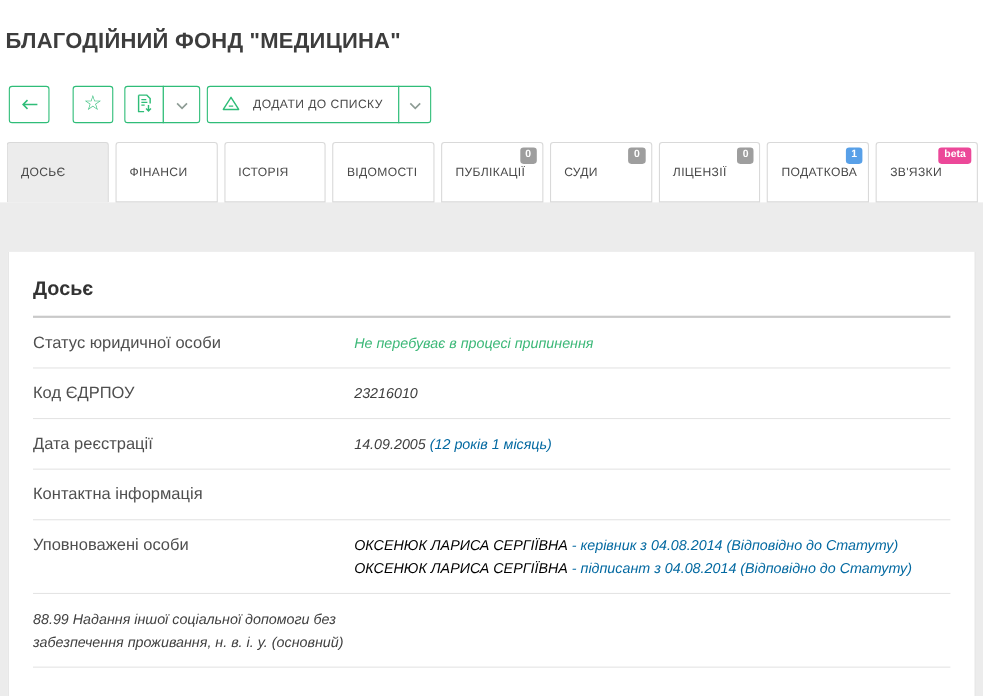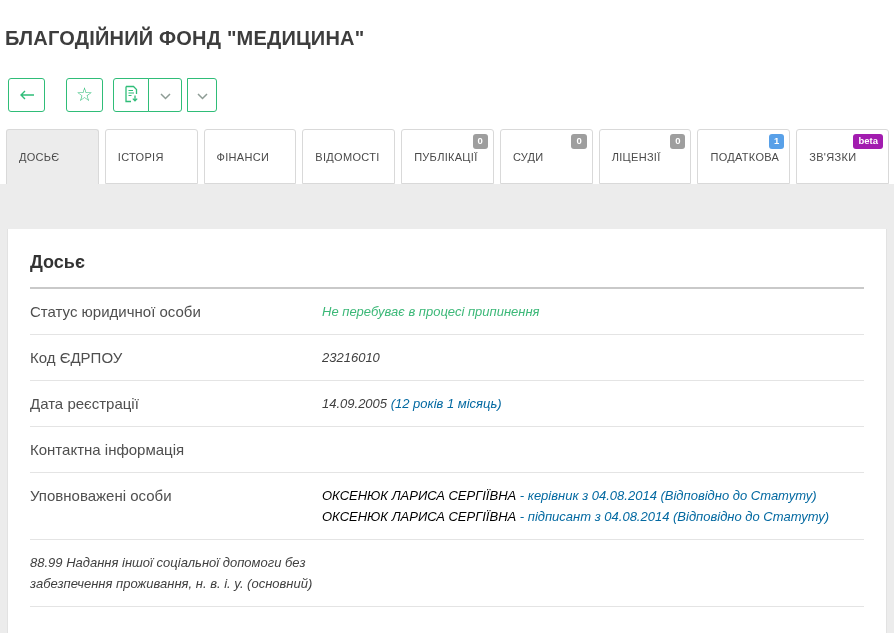--- a/index.html
+++ b/index.html
@@ -43,21 +43,21 @@
   }
   .tab.active { background:#ececec; border-bottom:none; }
   .tab-label { font-size:11px; color:#4a4a4a; letter-spacing:.3px; white-space:nowrap; }
   .badge {
     position:absolute; top:4px; right:5px;
     color:#fff; font-size:9.5px; font-weight:700; line-height:1;
     padding:2px 5px 3px; border-radius:3px;
   }
   .badge-gray  { background:#9e9e9e; }
   .badge-blue  { background:#58a0e8; }
-  .badge-green { background:#a21caf; }
+  .badge-green { background:#ec4899; }
 
   
   .gray-area { background:#ececec; height:449px; padding:45px 7px 0; }
   .card {
     background:#fff; height:100%;
     border-left:1px solid #e2e2e2; border-right:1px solid #e2e2e2;
     padding:22px 22px 0;
   }
   .card-head { display:flex; justify-content:space-between; align-items:flex-end; }
   .card-title { margin:0; font-size:18px; line-height:22px; font-weight:700; color:#333; }
@@ -107,39 +107,48 @@
     <button class="tbtn seg-right">
       <span>
         <svg width="11" height="7" viewBox="0 0 11 7">
             <polyline points="1,1 5.5,5.5 10,1" fill="none" stroke="#8e9c95" stroke-width="1.5"></polyline>
           </svg>
       </span>
     </button>
   </div>
 
   <div class="group add-group">
+    <button class="tbtn add-main">
+      <span>
+        <svg width="16" height="14" viewBox="0 0 16 14">
+          <path d="M8 1.5 L15 12.5 H1 Z" fill="none" stroke="#2fbd78" stroke-width="1.3" stroke-linejoin="round"></path>
+          <path d="M6 9.5 H10" stroke="#2fbd78" stroke-width="1.1"></path>
+        </svg>
+      </span>
+      <span class="add-label">ДОДАТИ ДО СПИСКУ</span>
+    </button>
     <button class="tbtn add-chev">
       <span>
         <svg width="11" height="7" viewBox="0 0 11 7">
             <polyline points="1,1 5.5,5.5 10,1" fill="none" stroke="#8e9c95" stroke-width="1.5"></polyline>
           </svg>
       </span>
     </button>
   </div>
 </div>
 
 <nav class="tab-bar">
     <div class="tab active">
       <span class="tab-label">ДОСЬЄ</span>
     </div>
     <div class="tab">
+      <span class="tab-label">ФІНАНСИ</span>
+    </div>
+    <div class="tab">
       <span class="tab-label">ІСТОРІЯ</span>
-    </div>
-    <div class="tab">
-      <span class="tab-label">ФІНАНСИ</span>
     </div>
     <div class="tab">
       <span class="tab-label">ВІДОМОСТІ</span>
     </div>
     <div class="tab">
       <span class="badge badge-gray">0</span>
       <span class="tab-label">ПУБЛІКАЦІЇ</span>
     </div>
     <div class="tab">
       <span class="badge badge-gray">0</span>

